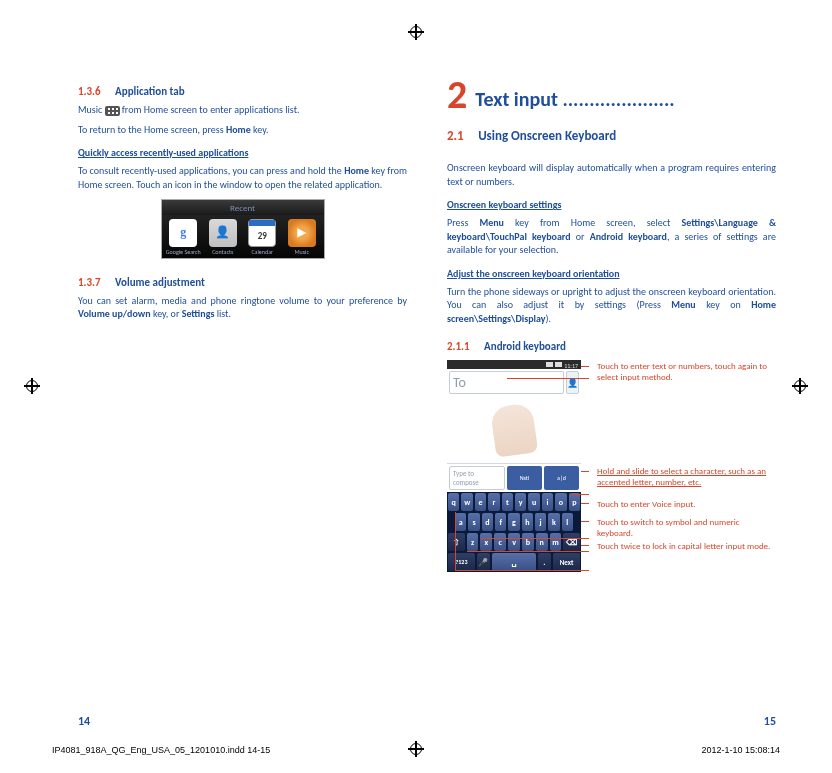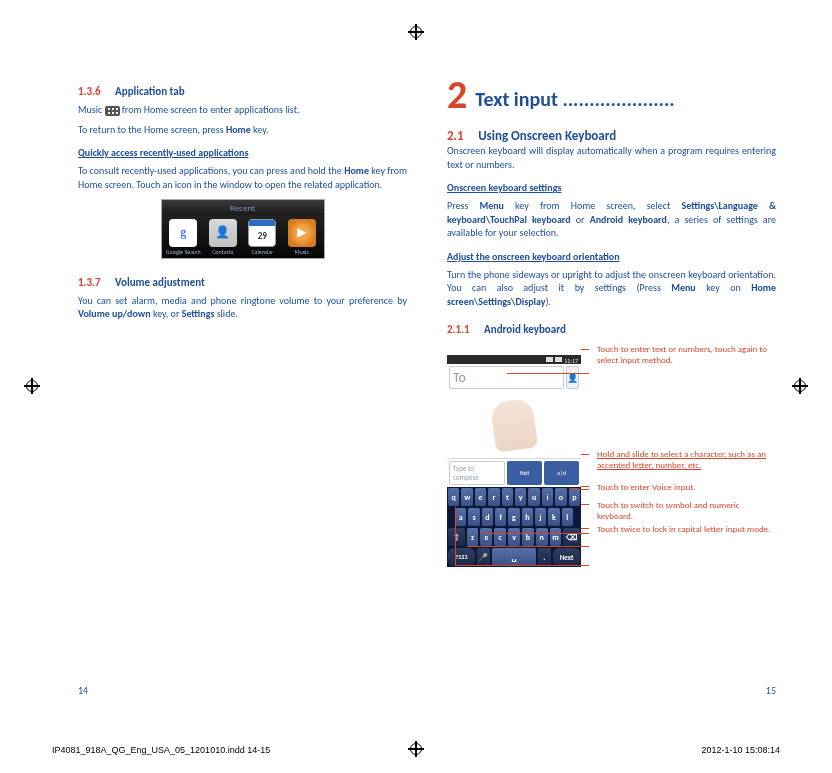--- a/index.html
+++ b/index.html
@@ -130,21 +130,21 @@
       line-height:1;
     }
     .chap-title {
       color:#1f4e9a;
       font-size:20px;
       font-weight:bold;
       position:relative;
       bottom:4px;
     }
     .section21 {
-      margin-bottom:0;
+      margin-bottom:17px;
     }
     .section-num-big { color:#d7462b; font-size:13px; font-weight:bold; }
     .section-title-big { color:#1f4e9a; font-size:13px; font-weight:bold; }
 
     .s211 { margin-top:10px; margin-bottom:6px; }
     .s211 .n { color:#d7462b; font-size:11px; font-weight:bold; }
     .s211 .t { color:#1f4e9a; font-size:11px; font-weight:bold; }
 
     
     .kbd-fig {
@@ -152,21 +152,20 @@
       gap:8px;
       margin-top:4px;
       position:relative;
       height: 230px;
     }
     .kbd-shot {
       width:134px;
       height:200px;
       position:relative;
       flex-shrink:0;
-      margin-top:12px;
     }
     .kbd-status {
       height:9px;
       background:#2b2b2b;
       display:flex;
       justify-content:flex-end;
       align-items:center;
       gap:2px;
       padding-right:3px;
     }
@@ -241,21 +240,21 @@
       margin:1px;
       background: linear-gradient(#5670a8,#3a5085);
       border-radius:2px;
       color:#fff;
       font-size:8px;
       font-weight:bold;
       display:flex;align-items:center;justify-content:center;
     }
     .krow .key.dark { background: linear-gradient(#2f3e63,#1c284a); }
     .krow .key.wide { flex:1.4; }
-    .krow .key.wider { flex:2;border-radius:6px; }
+    .krow .key.wider { flex:2; }
     .krow .key.space { flex:3.2; }
 
     .callouts {
       position:relative;
       flex:1;
       padding-top:4px;
     }
     .callout {
       color:#d7462b;
       font-size:9px;
@@ -275,24 +274,24 @@
       border-top:1px solid #d7462b;
     }
     .leader-v {
       position:absolute;
       border-left:1px solid #d7462b;
     }
 
     
     .pg-left, .pg-right {
       position:absolute;
-      bottom:76px;
+      bottom:45px;
       color:#1f4e9a;
-      font-size:10px;
-      font-weight:normal;
+      font-size:12px;
+      font-weight:bold;
     }
     .pg-left { left:78px; }
     .pg-right { right:56px; }
 
     
     .print-footer {
       position:absolute;
       bottom:18px;
       left:52px;
       right:52px;
@@ -372,21 +371,21 @@
         </div>
       </div>
     </div>
 
     <div class="heading137">
       <span class="section-num">1.3.7</span>
       &nbsp;&nbsp;
       <span class="section-title-blue">Volume adjustment</span>
     </div>
     <p class="body-text" style="text-align:justify">
-      <span>You can set alarm, media and phone ringtone volume to your preference by </span><span class="bold">Volume up/down</span><span> key, or </span><span class="bold">Settings</span><span> slide.</span>
+      <span>You can set alarm, media and phone ringtone volume to your preference by </span><span class="bold">Volume up/down</span><span> key, or </span><span class="bold">Settings</span><span> list.</span>
     </p>
   </div>
 
   <div class="column col-right">
     <div class="chapter-row">
       <span class="chap-num">2</span>
       <span class="chap-title">Text input .....................</span>
     </div>
 
     <div class="section21">

